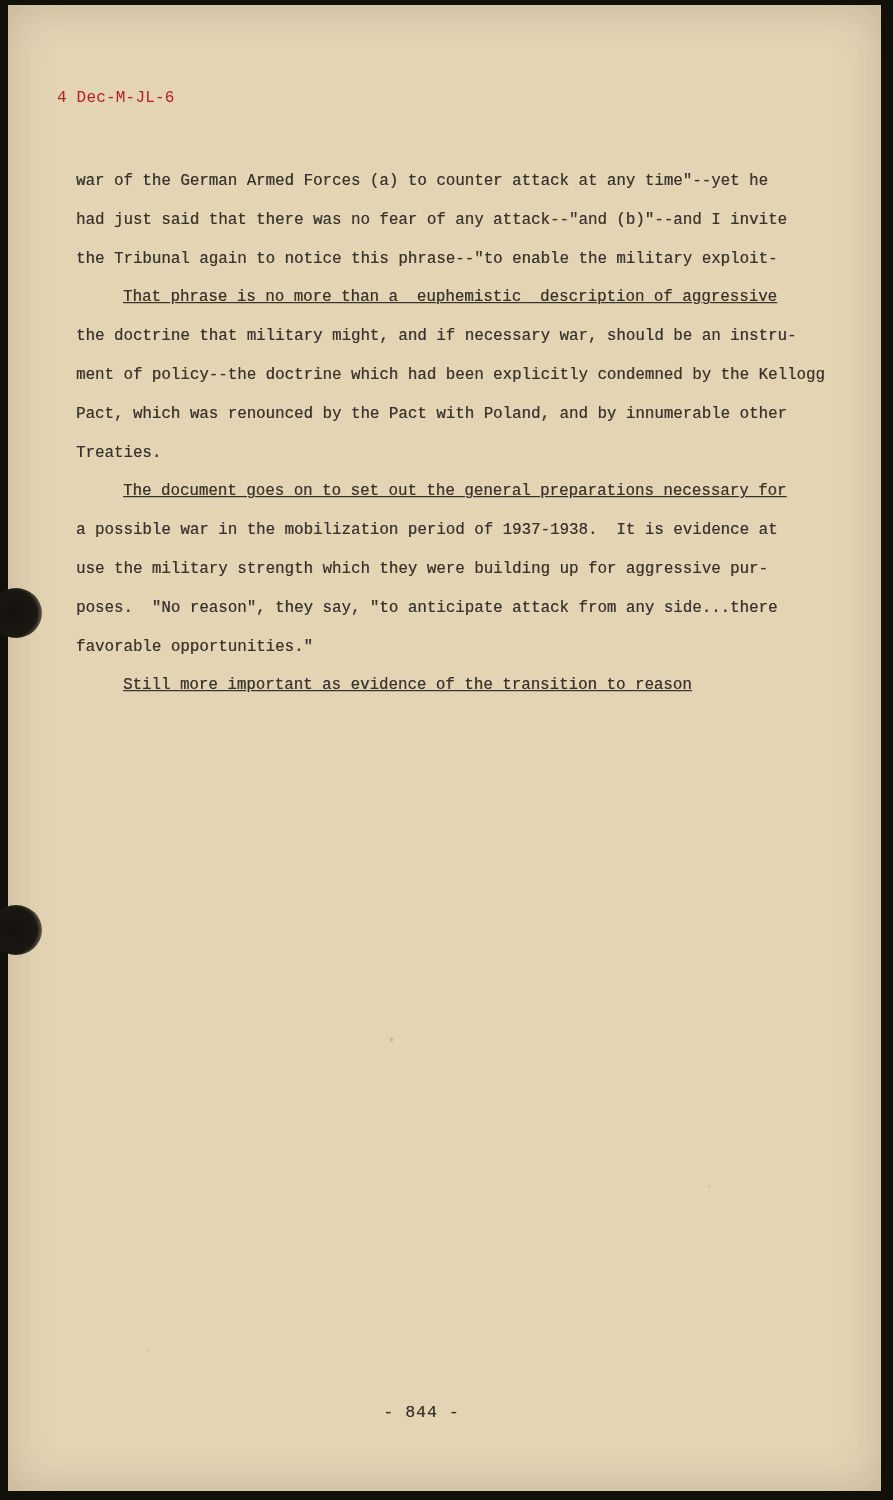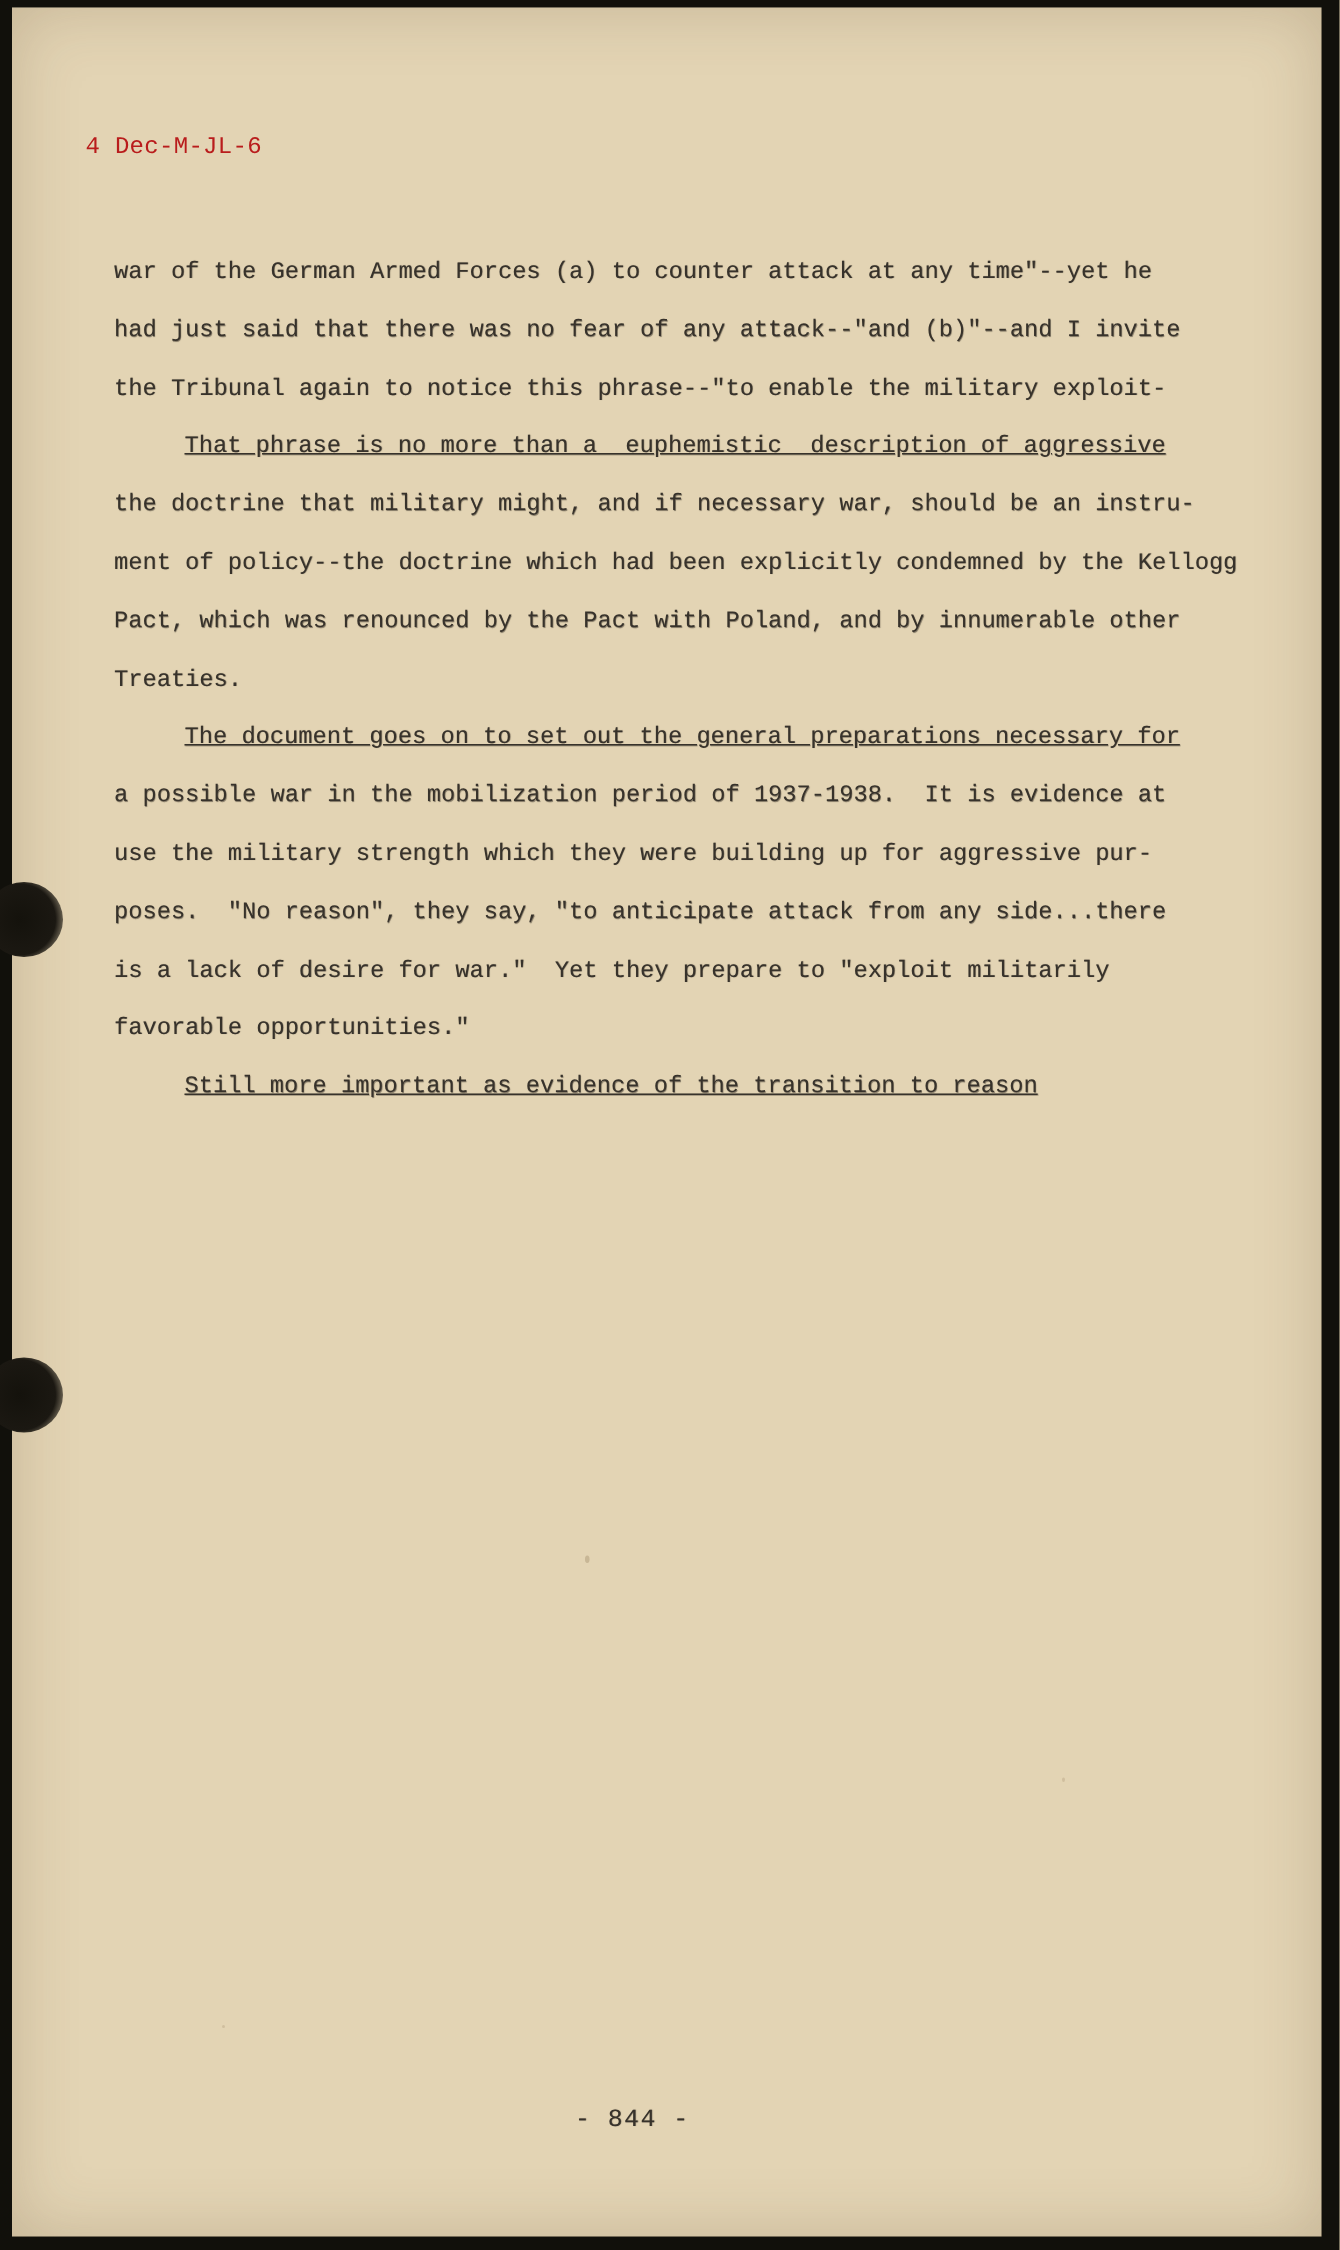--- a/index.html
+++ b/index.html
@@ -102,21 +102,20 @@
       <div class="line">the Tribunal again to notice this phrase--"to enable the military exploit-</div>
       <div class="line indent">That phrase is no more than a  euphemistic  description of aggressive</div>
       <div class="line">the doctrine that military might, and if necessary war, should be an instru-</div>
       <div class="line">ment of policy--the doctrine which had been explicitly condemned by the Kellogg</div>
       <div class="line">Pact, which was renounced by the Pact with Poland, and by innumerable other</div>
       <div class="line">Treaties.</div>
       <div class="line indent">The document goes on to set out the general preparations necessary for</div>
       <div class="line">a possible war in the mobilization period of 1937-1938.  It is evidence at</div>
       <div class="line">use the military strength which they were building up for aggressive pur-</div>
       <div class="line">poses.  "No reason", they say, "to anticipate attack from any side...there</div>
-      <div class="line">is a lack of desire for war."  Yet they prepare to "exploit militarily</div>
       <div class="line">favorable opportunities."</div>
       <div class="line indent">Still more important as evidence of the transition to reason</div>
     </div>
 
   <div class="footer-line">- 844 -</div>
 
   <div class="punch-hole hole-1"></div>
   <div class="punch-hole hole-2"></div>
 
   <div class="speck s1"></div>

